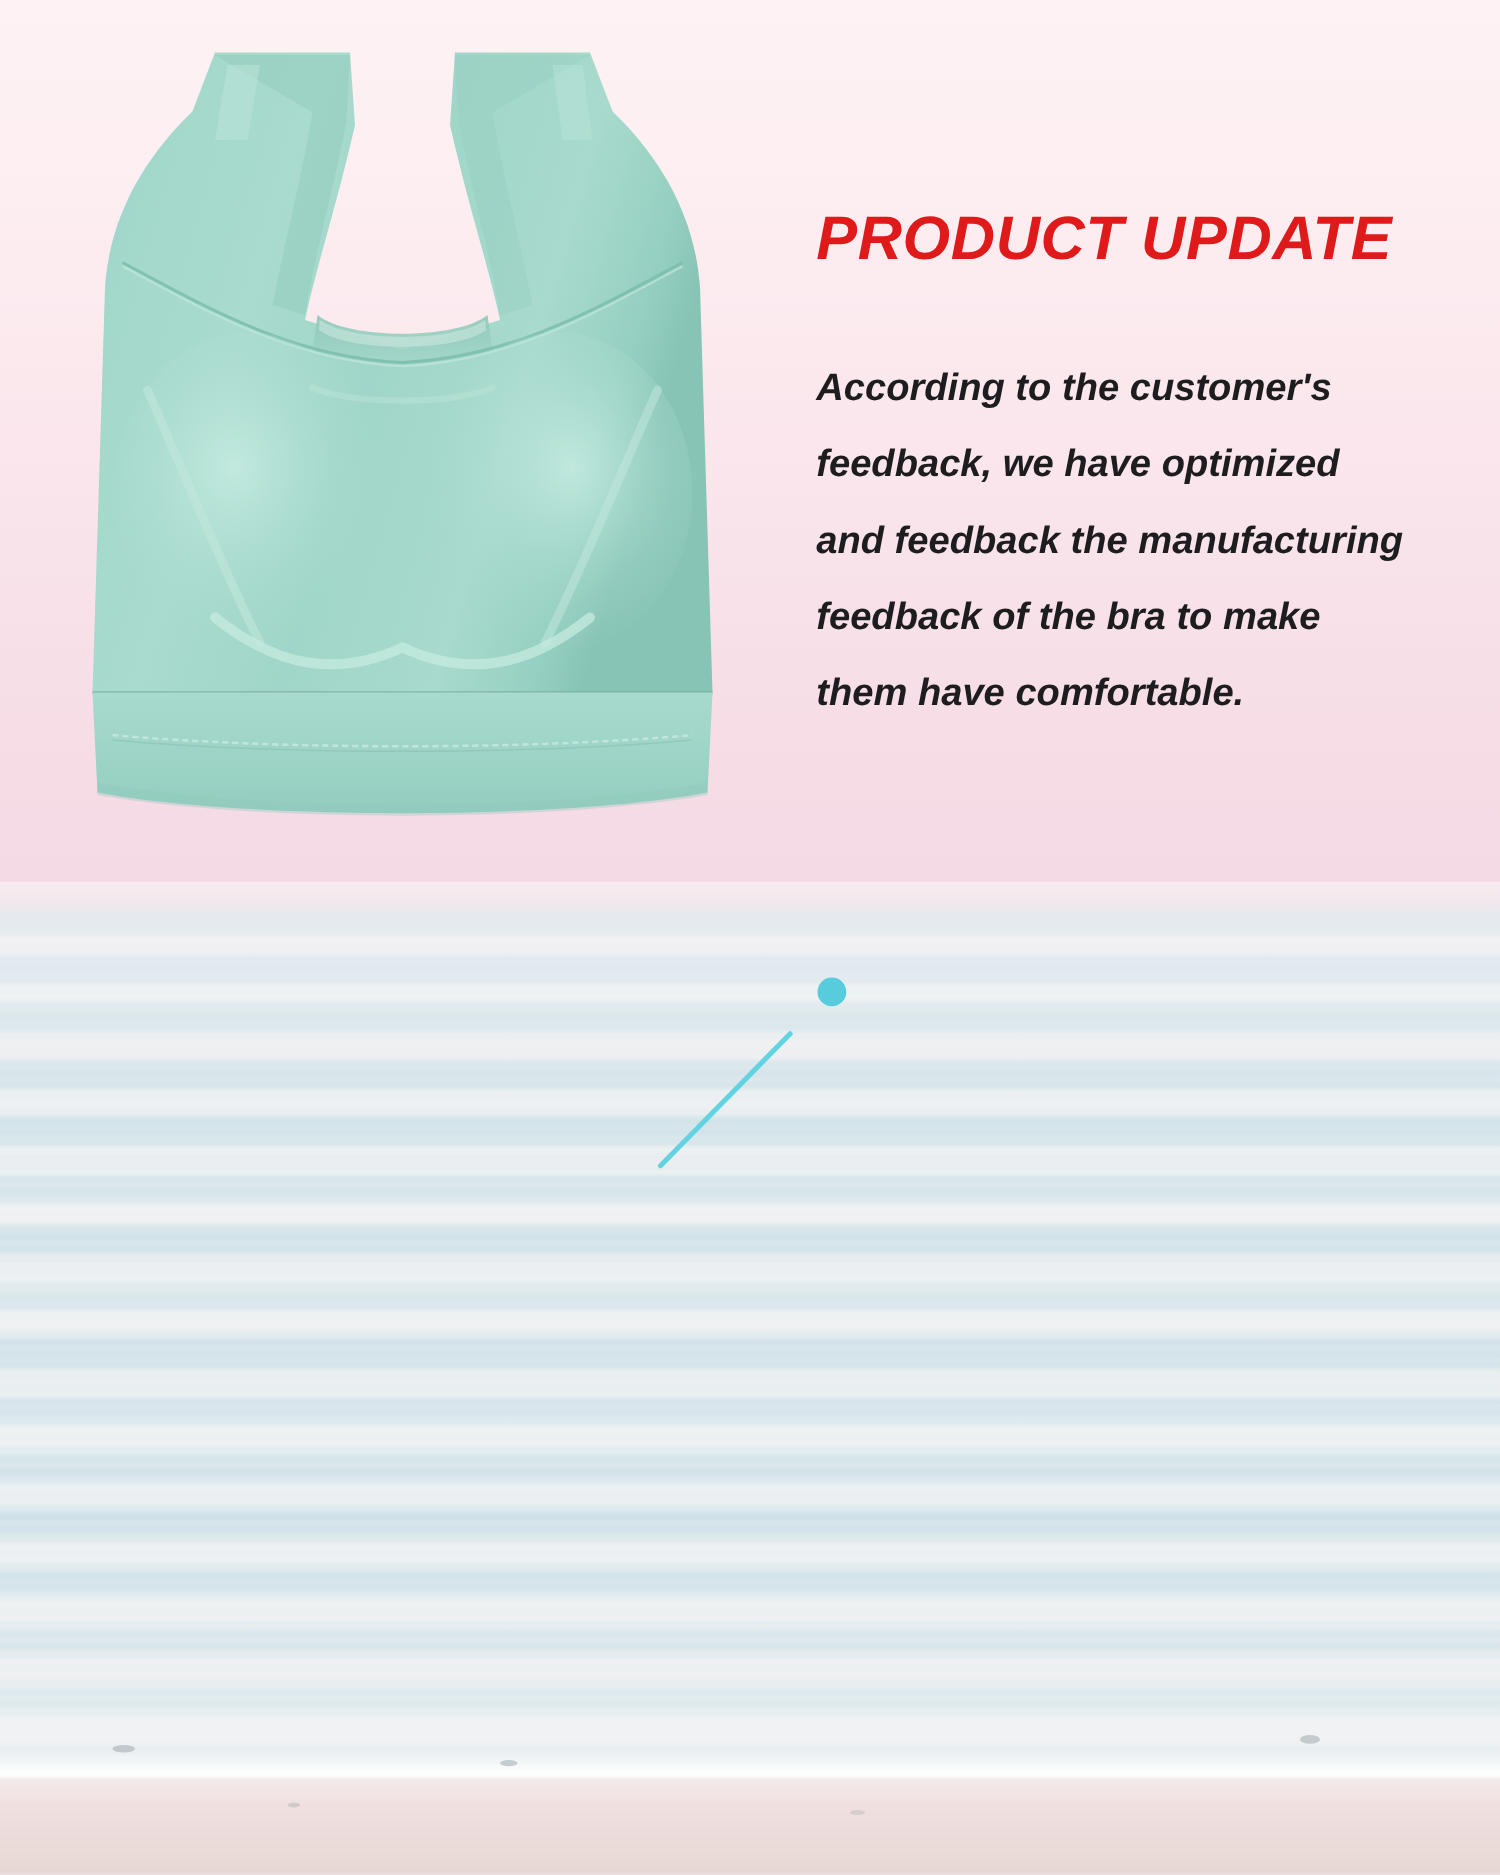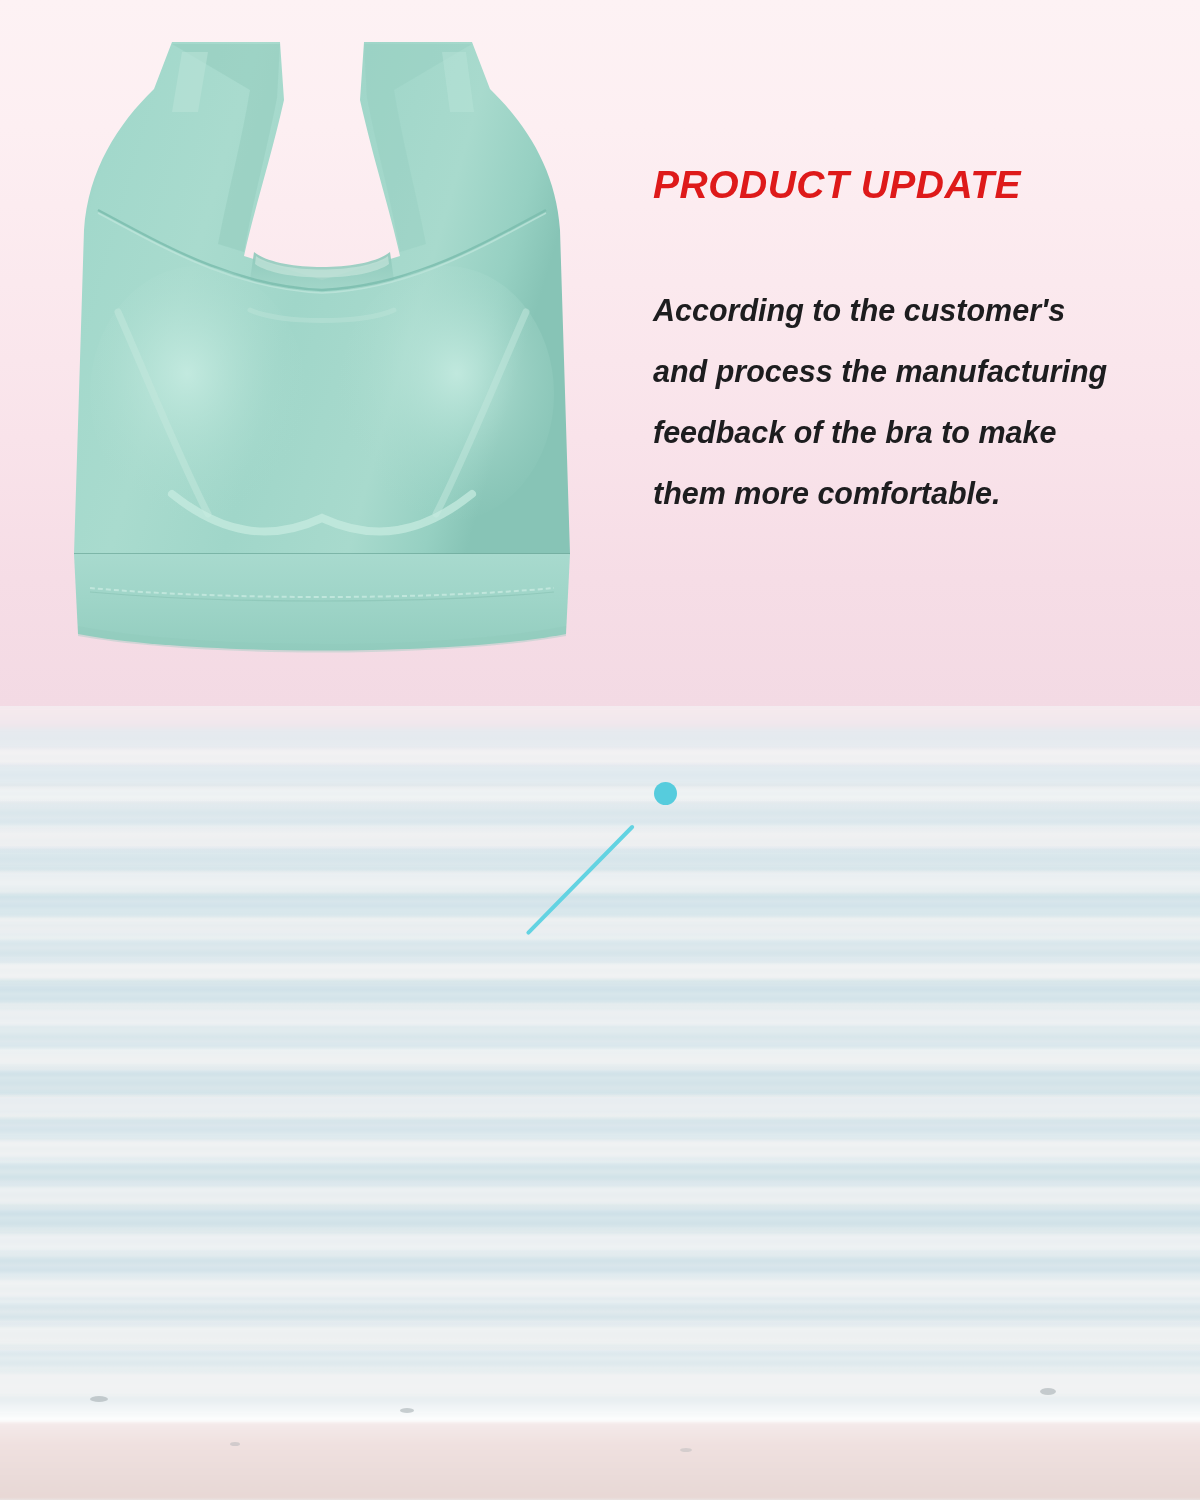--- a/index.html
+++ b/index.html
@@ -57,21 +57,21 @@
 
   
   .headline {
     position: absolute;
     color: #de1a1a;
     font-style: italic;
     font-weight: 700;
     letter-spacing: 0.5px;
     white-space: nowrap;
   }
-  .headline-1 { left: 653px; top: 163px; font-size: 39px; }
+  .headline-1 { left: 653px; top: 163px; font-size: 49px; }
 
   .body-copy {
     position: absolute;
     color: #1d1d1f;
     font-style: italic;
     font-weight: 700;
   }
   .body-copy .line { white-space: nowrap; }
   .body-1 { left: 653px; top: 280px; font-size: 30.5px; line-height: 61px; }
 
@@ -183,23 +183,24 @@
         <path d="M 68 598 C 200 610, 400 610, 532 598" fill="none" stroke="#85bfb1" stroke-width="1.2" opacity="0.55"></path>
 
         <path d="M 56 632 C 180 656, 420 656, 544 632 L 544 642 C 420 664, 180 664, 56 642 Z" fill="#8ec8ba" opacity="0.35"></path>
       </svg>
     </div>
 
     <div class="headline headline-1">PRODUCT UPDATE</div>
 
     <div class="body-copy body-1">
       <div class="line">According to the customer's</div>
-      <div class="line">and process the manufacturing</div>
+      <div class="line">feedback, we have optimized</div>
+      <div class="line">and feedback the manufacturing</div>
       <div class="line">feedback of the bra to make</div>
-      <div class="line">them more comfortable.</div>
+      <div class="line">them have comfortable.</div>
     </div>
   </div>
 
   <div class="panel-bottom">
 
     <div class="sea-bands">
       <div class="band" style="top:0px;height:26px;background:linear-gradient(180deg,#f6eaee,#eee6ec);"></div>
       <div class="band" style="top:22px;height:20px;background:#e3eaef;opacity:.75;"></div>
       <div class="band" style="top:44px;height:14px;background:#f2f2f3;opacity:.8;"></div>
       <div class="band" style="top:60px;height:18px;background:#dce9ef;opacity:.7;"></div>

